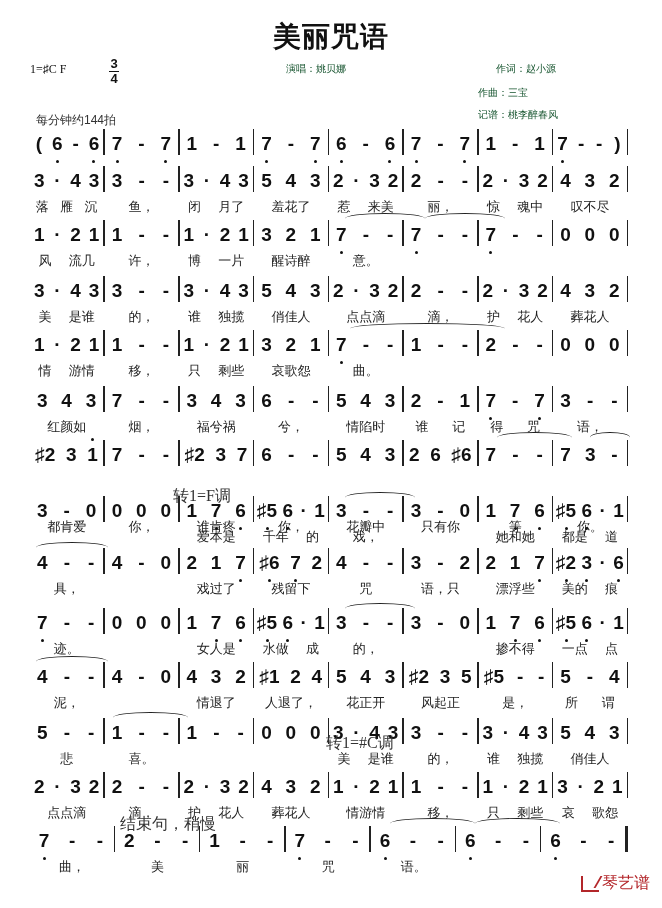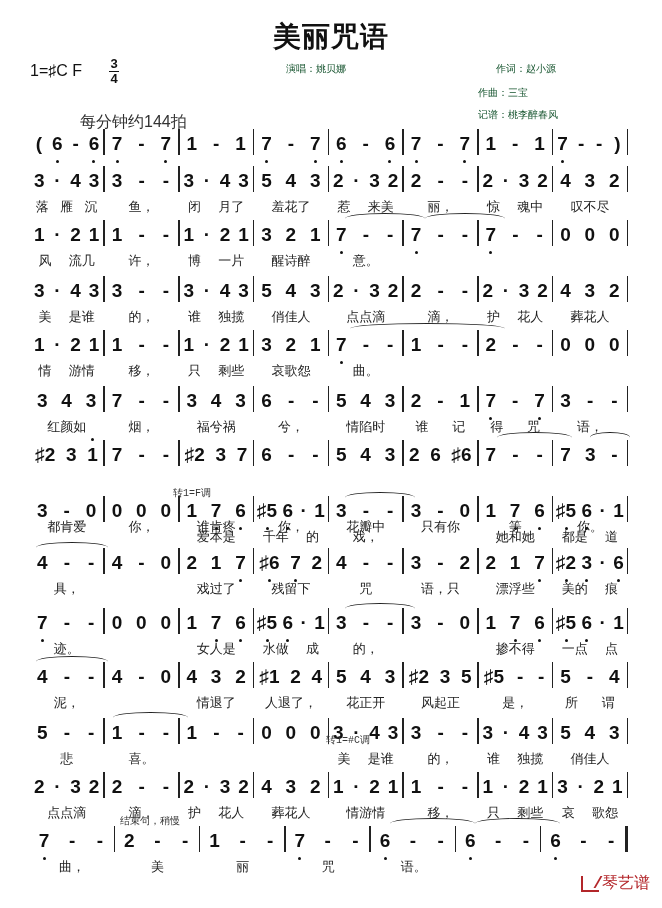--- a/index.html
+++ b/index.html
@@ -1,34 +1,34 @@
 <!DOCTYPE html>
 <html><head>
 <meta charset="utf-8">
 <style>
   html, body { margin:0; padding:0; background:#fff; }
   body { width:662px; height:908px; position:relative; overflow:hidden; font-family:"Liberation Sans", sans-serif; color:#111; }
   .title { position:absolute; left:0; width:662px; top:18px; text-align:center; font-family:"DejaVu Serif", serif; font-size:28px; font-weight:bold; letter-spacing:1px; }
   .meta { position:absolute; font-family:"DejaVu Sans", sans-serif; font-size:10px; color:#14532d; white-space:nowrap; }
-  .key { position:absolute; left:30px; top:62px; font-family:Liberation Sans, sans-serif; font-size:16px; }
+  .key { position:absolute; left:30px; top:62px; font-family:Liberation Serif, serif; font-size:12px; }
   .timesig { position:absolute; left:109px; top:58px; font-size:13px; font-weight:bold; line-height:12px; text-align:center; }
   .timesig .line { display:block; border-top:1.5px solid #111; width:10px; margin:1px 0; }
-  .tempo { position:absolute; left:36px; top:112px; font-size:16px; color:#333;margin-left:44px; }
+  .tempo { position:absolute; left:36px; top:112px; font-size:12px; color:#333; }
   .note-row { position:absolute; left:30px; width:598px; height:28px; display:flex; align-items:flex-end; }
   .measure { position:relative; flex:1; display:flex; justify-content:space-around; align-items:flex-end; height:28px; font-weight:bold; font-size:19px; font-family:"Liberation Sans", sans-serif; }
   .bar { width:1.5px; background:#222; height:26px; align-self:flex-end; }
   .bar.end { width:3px; }
   .n { position:relative; display:inline-block; min-width:10px; text-align:center; line-height:22px; }
   .n.ld::before { content:""; position:absolute; left:50%; bottom:-8px; width:3px; height:3px; margin-left:-1.5px; background:#111; border-radius:50%; }
   .n.hd::before { content:""; position:absolute; left:50%; top:-6px; width:3px; height:3px; margin-left:-1.5px; background:#111; border-radius:50%; }
   .lyric-row { position:absolute; left:30px; width:598px; display:flex; font-family:"DejaVu Sans", sans-serif; font-size:13px; color:#222; }
   .lyric-row .lm { flex:1; display:flex; justify-content:space-around; }
   .lyric-row .lm span { display:inline-block; min-width:12px; text-align:center; }
   .lyric-row .gap { width:1.5px; }
-  .anno { position:absolute; font-size:10px; color:#333; font-family:Liberation Mono, monospace; }
+  .anno { position:absolute; font-size:16px; color:#333; font-family:Liberation Serif, serif; }
   .tie { position:absolute; height:10px; border-top:1.2px solid #222; border-radius:50% 50% 0 0; }
   .logo { position:absolute; right:12px; bottom:14px; display:flex; align-items:center; color:#b3262a; font-family:"DejaVu Sans", sans-serif; font-weight:normal; font-size:16px; }
   .logo .mark { width:16px; height:14px; border-left:2.5px solid #b3262a; border-bottom:2.5px solid #b3262a; margin-right:3px; position:relative; }
   .logo .mark::after { content:""; position:absolute; left:2px; top:0; width:12px; height:12px; border-right:2px solid #b3262a; transform:skewX(-30deg); }
 </style>
 </head>
 <body>
 
 <div class="title">美丽咒语</div>
 

